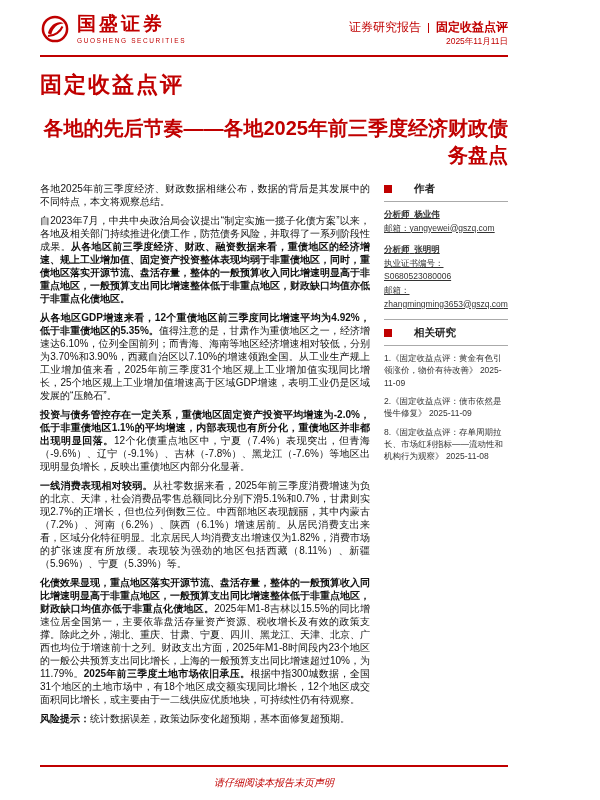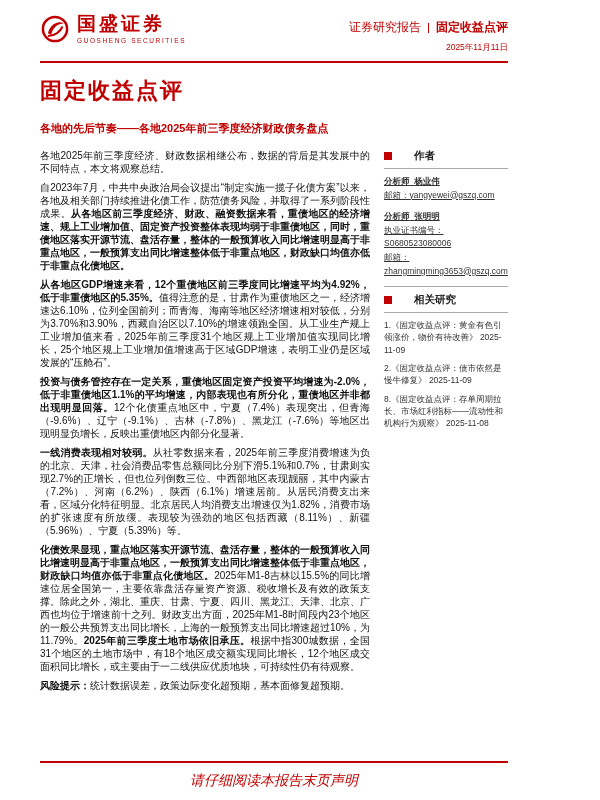--- a/index.html
+++ b/index.html
@@ -11,43 +11,43 @@
 
   .header{display:flex;justify-content:space-between;align-items:flex-start;}
   .brand{display:flex;align-items:center;gap:7px;}
   .logo{width:30px;height:30px;flex:0 0 auto;}
   .brand-cn{font-size:19px;font-weight:bold;color:var(--red);letter-spacing:3px;font-family:"Liberation Serif","DejaVu Serif",serif;line-height:1.1;}
   .brand-en{font-size:6.5px;color:var(--red);letter-spacing:1.6px;margin-top:2px;}
   .header-right{text-align:right;padding-top:5px;}
   .header-tags{font-size:12px;color:var(--red);display:flex;align-items:center;gap:7px;justify-content:flex-end;}
   .header-tags .cat{font-weight:bold;}
   .sep{width:1px;height:10px;background:var(--red);display:inline-block;}
-  .header-date{font-size:8.5px;color:var(--red);margin-top:6px;}
+  .header-date{font-size:8.5px;color:var(--red);}
   .red-rule{height:2px;background:var(--red);margin-top:7px;}
 
   .doc-title{font-size:22px;font-weight:bold;color:var(--red);margin-top:13px;letter-spacing:2px;}
-  .subtitle{font-size:11px;font-weight:bold;color:var(--red);text-align:left;margin-top:15px;}
+  .subtitle{font-size:20px;font-weight:bold;color:var(--red);text-align:right;margin-top:15px;}
 
   .columns{display:flex;gap:14px;margin-top:13px;}
   .main-col{width:330px;font-size:10px;line-height:1.3;text-align:justify;color:#111;}
   .para{margin-bottom:6px;}
   .b{font-weight:bold;}
 
   .sidebar{flex:1;font-size:8.5px;color:#333;}
   .side-heading{display:flex;align-items:center;gap:22px;font-size:10.5px;font-weight:bold;color:#222;}
   .sq{width:8px;height:8px;background:var(--red);display:inline-block;flex:0 0 auto;}
   .side-rule{height:1px;background:var(--rule);margin:5px 0 6px 0;}
   .author{margin-bottom:8px;line-height:1.6;text-decoration:underline;}
   .a-row .name{font-weight:bold;}
   .a-row .role{font-weight:bold;}
   .rel-item{margin-bottom:6px;line-height:1.45;}
 
   .footer{position:absolute;left:40px;right:40px;bottom:10px;}
   .footer-rule{height:2px;background:var(--red);}
-  .footer-text{text-align:center;color:var(--red);font-size:14px;font-style:italic;font-family:"Liberation Serif","DejaVu Serif",serif;margin-top:9px;}
+  .footer-text{text-align:center;color:var(--red);font-size:10px;font-style:italic;font-family:"Liberation Serif","DejaVu Serif",serif;margin-top:9px;}
 </style>
 </head>
 <body>
 
 <div class="page">
   <div class="inner">
 
     <div class="header">
       <div class="brand">
         <svg class="logo" viewBox="0 0 36 36">

